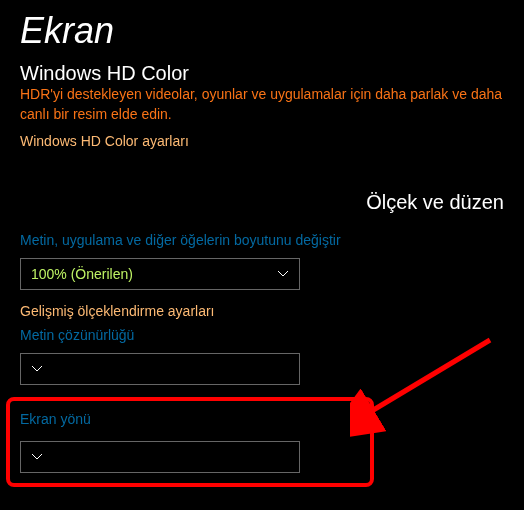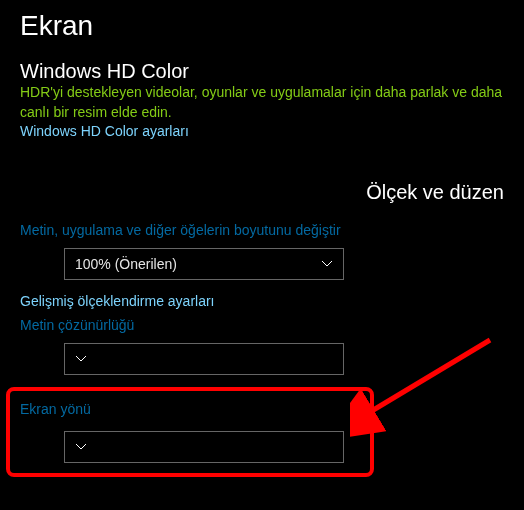--- a/index.html
+++ b/index.html
@@ -11,37 +11,38 @@
       background: #000;
       color: #fff;
       font-family: "Segoe UI", Arial, sans-serif;
       width: 524px;
       height: 510px;
       padding: 10px 20px;
       position: relative;
       overflow: hidden;
     }
     .page-title {
-      font-size: 28px;
+      font-size: 36px;
       font-weight: 300;
-      margin-bottom: 18px;
+      margin-bottom: 10px;
+      font-style: italic;
     }
     .section-title {
       font-size: 20px;
       font-weight: 400;
     }
     .description {
       font-size: 14px;
-      color: #84cc16;
+      color: #f97316;
       line-height: 1.4;
-      margin-bottom: 0;
+      margin-bottom: 8px;
     }
     .link {
       font-size: 14px;
-      color: #7dd3fc;
+      color: #fdba74;
       text-decoration: none;
       cursor: pointer;
       display: inline-block;
       margin-bottom: 24px;
     }
     .section-header {
       font-size: 20px;
       font-weight: 400;
       margin-top: 18px;
       margin-bottom: 18px;
@@ -50,29 +51,28 @@
     .field-label {
       font-size: 14px;
       color: #0369a1;
       margin-bottom: 10px;
     }
     .dropdown {
       width: 280px;
       height: 32px;
       background: #000;
       border: 1px solid #666;
-      color: #e5e5e5;
+      color: #bef264;
       font-size: 14px;
       padding: 0 10px;
       display: flex;
       align-items: center;
       justify-content: space-between;
       cursor: pointer;
       margin-bottom: 12px;
-      margin-left: 44px;
     }
     .dropdown-value {
       flex: 1;
     }
     .chevron {
       width: 12px;
       height: 12px;
       display: flex;
       align-items: center;
       justify-content: center;

